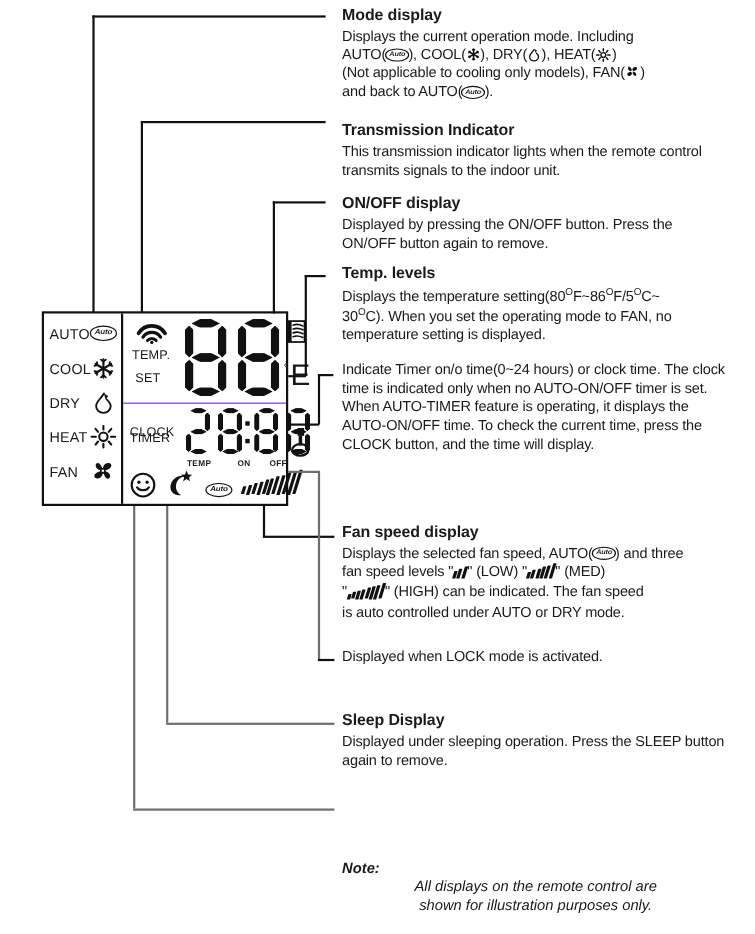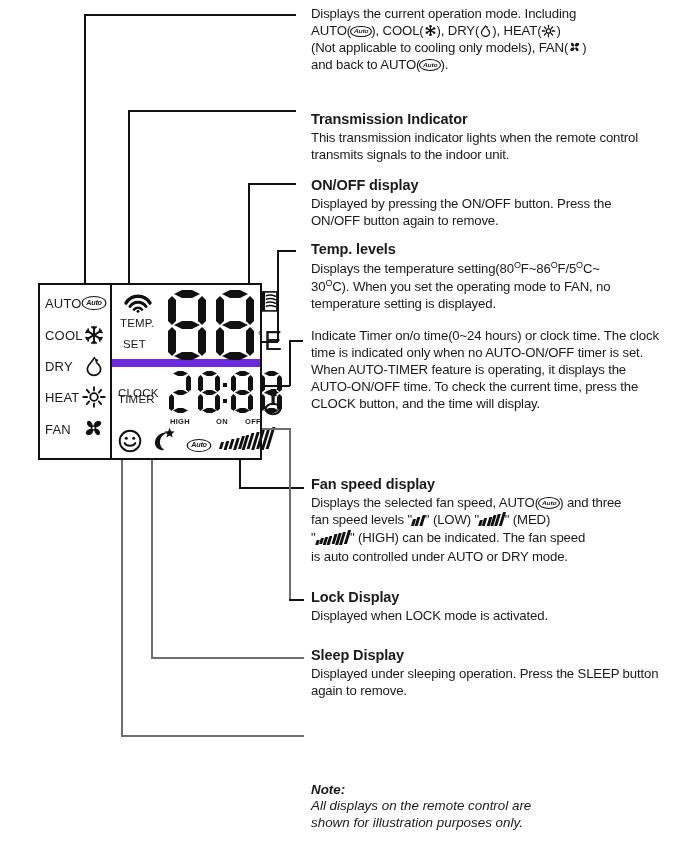--- a/index.html
+++ b/index.html
@@ -22,21 +22,21 @@
 
   
   .auto-badge{display:inline-block;border:1.6px solid #111;border-radius:50%;
      font-size:6.5px;font-weight:bold;font-style:italic;line-height:1;
      padding:2.2px 3px 2.4px 3px;letter-spacing:-.2px;background:#fff;
      transform:scaleX(1.12);}
 
   
   #right-col{position:absolute;left:72px;top:0;right:0;bottom:0;}
   #upper{position:absolute;left:0;top:0;right:0;height:82px;
-         border-bottom:8px solid #6d28d9;box-sizing:border-box;}
+         border-bottom:1px solid #6d28d9;box-sizing:border-box;}
   #lower{position:absolute;left:0;top:82px;right:0;bottom:0;}
 
   .lbl-small{font-size:11.5px;letter-spacing:.2px;}
 
   
   .seg{position:relative;display:inline-block;}
   .seg i{position:absolute;background:#111;display:block;}
 
   .colon{display:inline-block;position:relative;}
   .colon i{position:absolute;width:4px;height:4px;background:#111;left:0;}
@@ -48,21 +48,21 @@
   #fanbars{position:absolute;display:flex;align-items:flex-end;gap:1.5px;}
   #fanbars b{display:block;background:#111;width:3.4px;
              transform:skewX(-17deg);border-radius:.5px;}
 
   
   .callout{position:absolute;left:311px;width:352px;}
   .c-title{font-size:14.5px;font-weight:bold;letter-spacing:-.1px;
            margin:0 0 2px 0;line-height:1.15;}
   .c-body{font-size:13.2px;line-height:1.28;letter-spacing:-.15px;margin:0;}
   .c-note-t{font-size:13.4px;font-weight:bold;font-style:italic;margin:0;}
-  .c-note-b{font-size:13.4px;font-style:italic;line-height:1.3;margin:0;}
+  .c-note-b{font-size:13.4px;font-style:italic;line-height:1.3;margin:0;text-align:center;}
 
   
   .ln{position:absolute;background:#111;}
   .lnh{height:1.6px;}
   .lnv{width:1.6px;}
   .lng{background:#6e6e6e;}
 
   .inl-auto{display:inline-block;border:1.4px solid #111;border-radius:50%;
      font-size:6px;font-weight:bold;font-style:italic;line-height:1;
      padding:1.8px 2.6px 2px;vertical-align:middle;transform:scaleX(1.1);}
@@ -232,21 +232,21 @@
       <span class="seg" style="position:absolute;left:148px;top:4px;width:22px;height:42px">
         <i style="left:4px;top:0;width:15px;height:5px;clip-path:polygon(5px 0,10px 0,15px 2.5px,10px 5px,5px 5px,0 2.5px)"></i>
         <i style="left:0;top:4px;width:5px;height:17px;clip-path:polygon(0 2.5px,2.5px 0,5px 2.5px,5px 14.5px,2.5px 17px,0 14.5px)"></i>
         <i style="left:17px;top:4px;width:5px;height:17px;clip-path:polygon(0 2.5px,2.5px 0,5px 2.5px,5px 14.5px,2.5px 17px,0 14.5px)"></i>
         <i style="left:4px;top:19px;width:15px;height:5px;clip-path:polygon(5px 0,10px 0,15px 2.5px,10px 5px,5px 5px,0 2.5px)"></i>
         <i style="left:0;top:23px;width:5px;height:17px;clip-path:polygon(0 2.5px,2.5px 0,5px 2.5px,5px 14.5px,2.5px 17px,0 14.5px)"></i>
         <i style="left:17px;top:23px;width:5px;height:17px;clip-path:polygon(0 2.5px,2.5px 0,5px 2.5px,5px 14.5px,2.5px 17px,0 14.5px)"></i>
         <i style="left:4px;top:37px;width:15px;height:5px;clip-path:polygon(5px 0,10px 0,15px 2.5px,10px 5px,5px 5px,0 2.5px)"></i>
       </span>
 
-      <span class="tick" style="left:58px;top:50px">HIGH</span>
+      <span class="tick" style="left:58px;top:50px">TEMP</span>
       <span class="tick" style="left:104px;top:50px">ON</span>
       <span class="tick" style="left:133px;top:50px">OFF</span>
 
       <span style="position:absolute;left:152px;top:22px">
         <svg width="18" height="28" viewBox="0 0 18 28">
           <g fill="#111">
             <rect x="6.5" y="0" width="6" height="3.2"></rect>
             <rect x="6.5" y="4.6" width="6" height="2.6"></rect>
             <rect x="7.5" y="7" width="3.2" height="9"></rect>
           </g>
@@ -315,20 +315,21 @@
 <div class="ln lnh lng" style="left:262px;top:428px;width:28px"></div>
 <div class="ln lnh" style="left:289px;top:599px;width:15px"></div>
 
 <div class="ln lnv lng" style="left:151px;top:460px;height:197px"></div>
 <div class="ln lnh lng" style="left:151px;top:657px;width:153px"></div>
 
 <div class="ln lnv lng" style="left:121px;top:460px;height:275px"></div>
 <div class="ln lnh lng" style="left:121px;top:735px;width:183px"></div>
 
 <div class="callout" style="top:6px">
+  <p class="c-title">Mode display</p>
   <p class="c-body">
     <span>Displays the current operation mode. Including</span><br>
     <span>AUTO(</span><span class="inl-auto">Auto</span><span>), COOL(</span><svg width="13" height="13" viewBox="0 0 24 24" style="vertical-align:-2px">
         <g stroke="#111" stroke-width="2.6" stroke-linecap="round">
           <line x1="12" y1="3" x2="12" y2="21"></line>
           <line x1="4.2" y1="7.5" x2="19.8" y2="16.5"></line>
           <line x1="4.2" y1="16.5" x2="19.8" y2="7.5"></line>
         </g>
         <g stroke="#111" stroke-width="2.2">
           <path d="M12 5.4 L9.6 3.2 M12 5.4 L14.4 3.2 M12 18.6 L9.6 20.8 M12 18.6 L14.4 20.8 M6.1 8.6 L5.6 5.6 M6.1 8.6 L3.2 9.3 M17.9 15.4 L18.4 18.4 M17.9 15.4 L20.8 14.7 M6.1 15.4 L3.2 14.7 M6.1 15.4 L5.6 18.4 M17.9 8.6 L20.8 9.3 M17.9 8.6 L18.4 5.6"></path>
@@ -387,21 +388,20 @@
   <p class="c-title">Fan speed display</p>
   <p class="c-body">
     <span>Displays the selected fan speed, AUTO(</span><span class="inl-auto">Auto</span><span>) and three</span><br>
     <span>fan speed levels "</span><span class="inl-bars"><b style="height:7px"></b><b style="height:9px"></b><b style="height:11px"></b></span><span>" (LOW) "</span><span class="inl-bars"><b style="height:6px"></b><b style="height:7.5px"></b><b style="height:9px"></b><b style="height:10.5px"></b><b style="height:12px"></b><b style="height:13.5px"></b></span><span>" (MED)</span><br>
     <span>"</span><span class="inl-bars"><b style="height:5px"></b><b style="height:6.3px"></b><b style="height:7.6px"></b><b style="height:8.9px"></b><b style="height:10.2px"></b><b style="height:11.5px"></b><b style="height:12.8px"></b><b style="height:14.1px"></b></span><span>" (HIGH) can be indicated. The fan speed</span><br>
     <span>is auto controlled under AUTO or DRY mode.</span>
   </p>
 </div>
 
 <div class="callout" style="top:589px">
-  <p class="c-title">Lock Display</p>
   <p class="c-body">Displayed when LOCK mode is activated.</p>
 </div>
 
 <div class="callout" style="top:647px">
   <p class="c-title">Sleep Display</p>
   <p class="c-body">Displayed under sleeping operation. Press the SLEEP button again to remove.</p>
 </div>
 
 <div class="callout" style="top:725px">
 </div>

